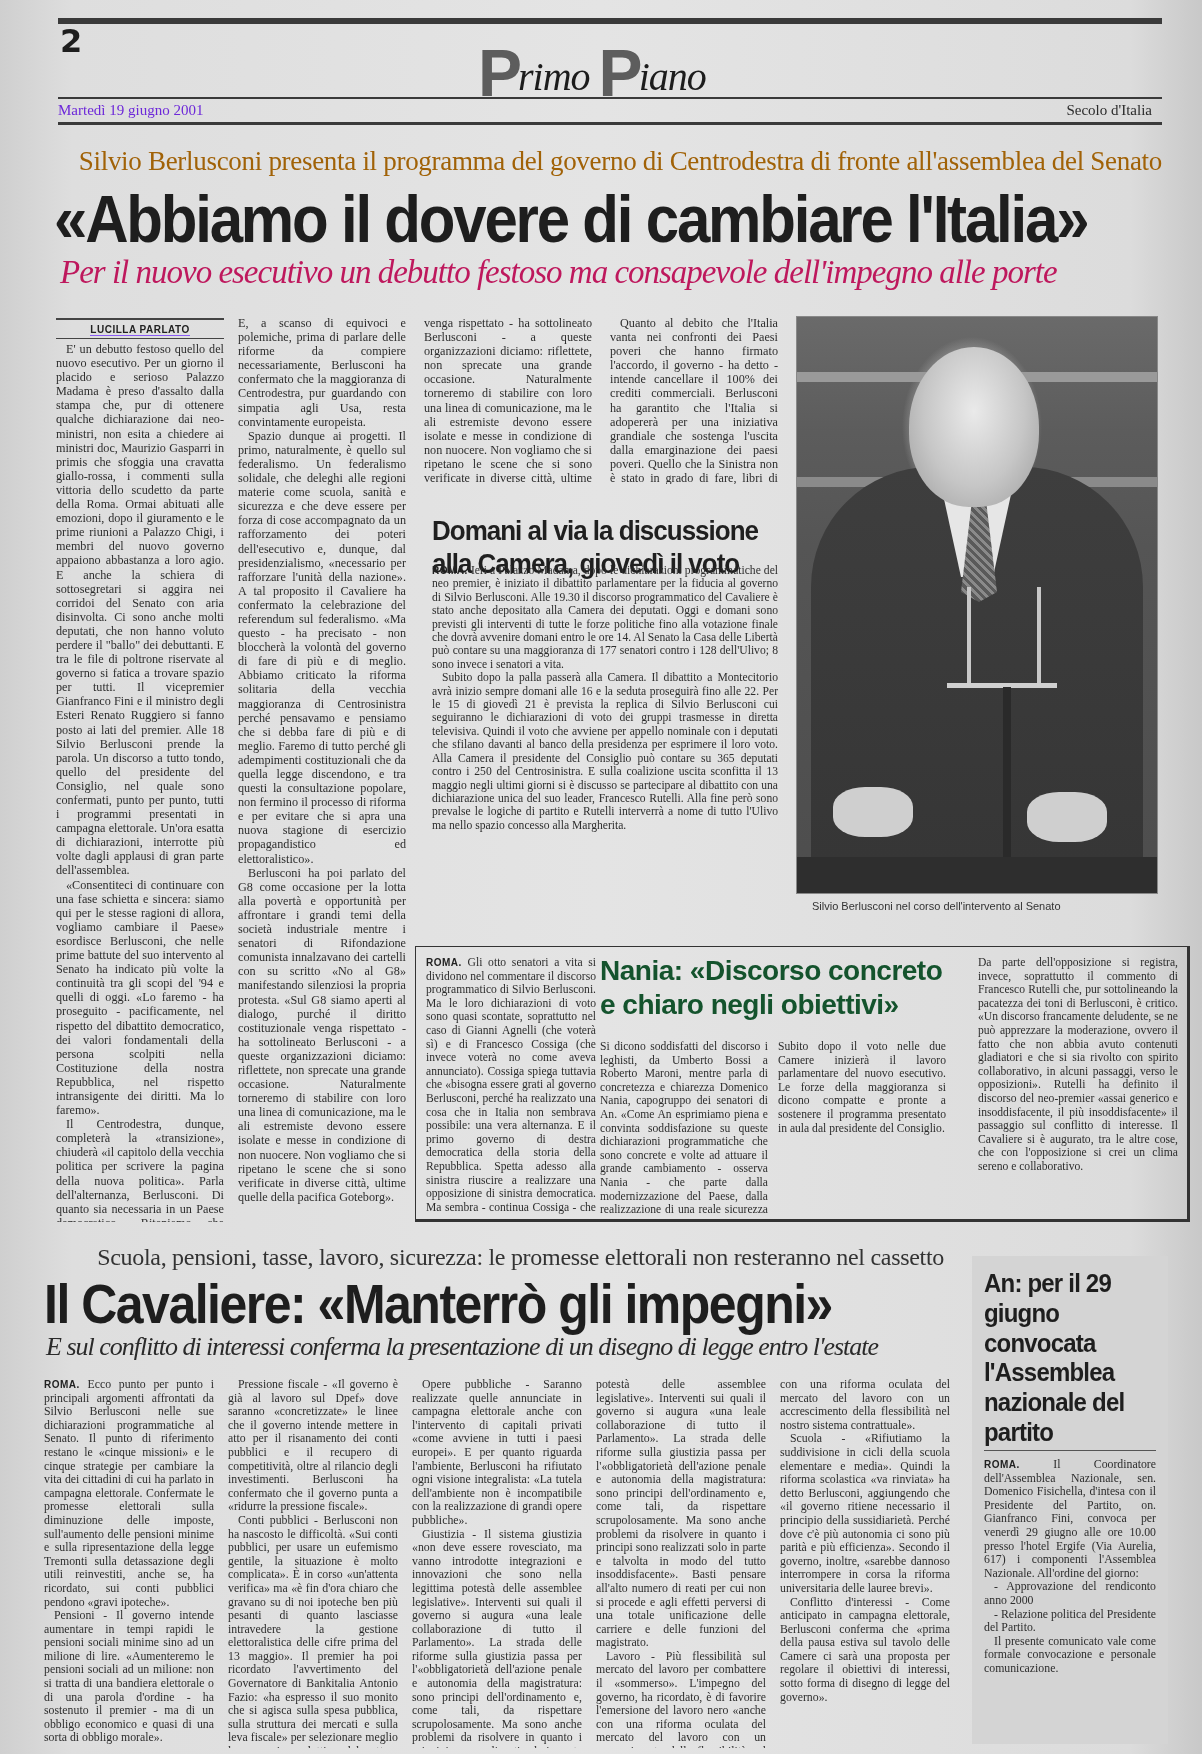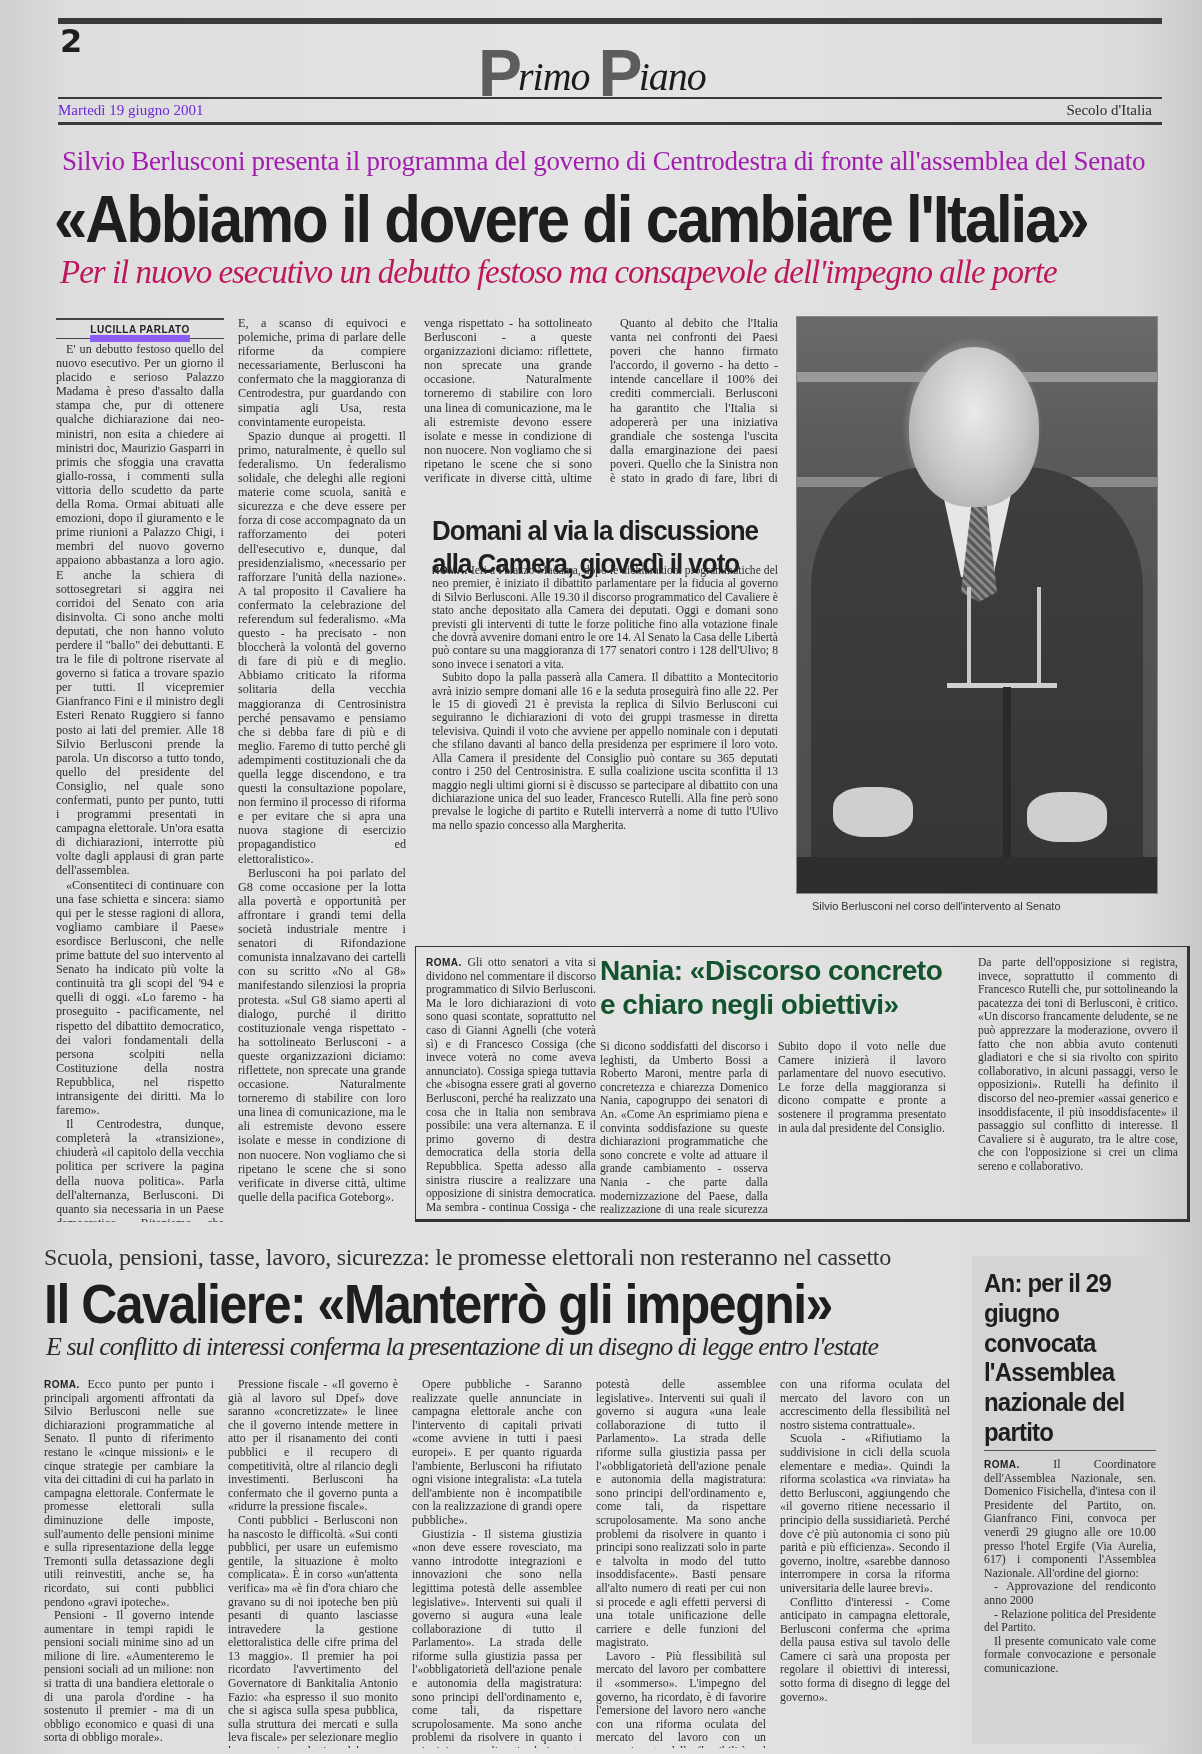--- a/index.html
+++ b/index.html
@@ -14,31 +14,31 @@
   .rule { position: absolute; background: #3a3a3a; }
 
   
   .page-num { left: 60px; top: 22px; font-family: "DejaVu Sans", sans-serif; font-weight: bold; font-size: 32px; color: #1e1e1e; }
   .section-title { left: 478px; top: 40px; font-family: "Liberation Serif", serif; font-style: italic; font-size: 40px; color: #1c1c1c; letter-spacing: -1px; }
   .section-title .cap { font-family: "Liberation Sans", sans-serif; font-style: normal; font-weight: bold; font-size: 66px; color: #5d5d5d; letter-spacing: -4px; line-height: 1; vertical-align: -6px; }
   .date-line { left: 58px; top: 102px; font-size: 15px; color: #6d28d9; }
   .paper-name { right: 50px; top: 102px; font-size: 15px; color: #2b2b2b; }
 
   
-  .kicker1 { left: 62px; top: 146px; width: 1100px; font-size: 27px; color: #a21caf; letter-spacing: -0.3px; white-space: nowrap; }
+  .kicker1 { left: 62px; top: 146px; width: 1100px; font-size: 27px; color: #a16207; letter-spacing: -0.3px; white-space: nowrap; text-align: right; }
   .headline1 { left: 54px; top: 180px; width: 1140px; font-family: "Liberation Sans", sans-serif; font-weight: bold; font-size: 60px; color: #1e1e1e; letter-spacing: -2.2px; white-space: nowrap; transform: scaleY(1.12); transform-origin: top left; }
   .deck1 { left: 60px; top: 254px; width: 1100px; font-style: italic; font-size: 33px; color: #be185d; letter-spacing: -1px; white-space: nowrap; }
 
   
   .col { position: absolute; font-size: 12.2px; line-height: 14.1px; text-align: justify; color: #2d2d2d; hyphens: auto; }
   .col p { text-indent: 10px; }
   .col p.first { text-indent: 0; }
   .roma { font-family: "Liberation Sans", sans-serif; font-weight: bold; font-size: 10px; letter-spacing: 0.5px; color: #222; }
   .byline { left: 56px; top: 318px; width: 168px; border-top: 2px solid #444; border-bottom: 1px solid #444; padding: 4px 0 3px; font-family: "Liberation Sans", sans-serif; font-weight: bold; font-size: 10px; text-align: center; letter-spacing: 0.5px; color: #222; }
-  .byline span { border-bottom: 7px solid #8b5cf6; }
+  .byline span { border-bottom: 1px solid #8b5cf6; }
 
   
   .photo { left: 796px; top: 316px; width: 362px; height: 578px; background:
       radial-gradient(ellipse 70px 90px at 175px 110px, #d8d8d8 0%, #b8b8b8 60%, transparent 100%),
       linear-gradient(180deg, #6a6a6a 0%, #5c5c5c 20%, #555 40%, #4d4d4d 100%);
     overflow: hidden; border: 1px solid #888; }
   .photo .bench1 { position: absolute; left: 0; top: 55px; width: 362px; height: 10px; background: #9a9a9a; }
   .photo .bench2 { position: absolute; left: 0; top: 160px; width: 362px; height: 10px; background: #8a8a8a; }
   .photo .head { position: absolute; left: 112px; top: 30px; width: 130px; height: 160px; border-radius: 50% 50% 46% 46%; background: radial-gradient(ellipse at 50% 40%, #eaeaea 0%, #c6c6c6 55%, #9c9c9c 100%); }
   .photo .body { position: absolute; left: 14px; top: 150px; width: 332px; height: 440px; border-radius: 120px 120px 0 0; background: linear-gradient(180deg, #3e3e3e, #353535); }
@@ -51,21 +51,21 @@
   .caption { left: 812px; top: 900px; font-family: "Liberation Sans", sans-serif; font-size: 11px; color: #333; }
 
   
   .camera-head { left: 432px; top: 514px; width: 350px; font-family: "Liberation Sans", sans-serif; font-weight: bold; font-size: 26px; line-height: 31px; color: #1f1f1f; letter-spacing: -1px; transform: scaleY(1.08); transform-origin: top left; }
 
   
   .nania-box { left: 415px; top: 946px; width: 775px; height: 276px; border: 1px solid #333; border-right: 3px solid #333; border-bottom: 3px solid #333; }
   .nania-head { left: 600px; top: 954px; width: 360px; font-family: "Liberation Sans", sans-serif; font-weight: bold; font-size: 28px; line-height: 34px; color: #14532d; letter-spacing: -0.5px; }
 
   
-  .kicker2 { left: 44px; top: 1244px; width: 900px; font-size: 24px; color: #333; white-space: nowrap; letter-spacing: -0.3px; }
+  .kicker2 { left: 44px; top: 1244px; width: 900px; font-size: 24px; color: #333; white-space: nowrap; letter-spacing: -0.3px; text-align: right; }
   .headline2 { left: 44px; top: 1272px; width: 920px; font-family: "Liberation Sans", sans-serif; font-weight: bold; font-size: 50px; color: #1e1e1e; letter-spacing: -1.5px; white-space: nowrap; transform: scaleY(1.1); transform-origin: top left; }
   .deck2 { left: 46px; top: 1332px; width: 920px; font-style: italic; font-size: 26px; color: #2a2a2a; letter-spacing: -1px; white-space: nowrap; }
 
   
   .an-box { left: 972px; top: 1256px; width: 196px; height: 488px; background: #d4d4d4; }
   .an-head { left: 984px; top: 1268px; width: 180px; font-family: "Liberation Sans", sans-serif; font-weight: bold; font-size: 24px; line-height: 27px; color: #1e1e1e; letter-spacing: -0.8px; transform: scaleY(1.1); transform-origin: top left; }
   .an-rule { left: 984px; top: 1450px; width: 172px; height: 1px; background: #555; }
 </style>
 </head>
 <body>

